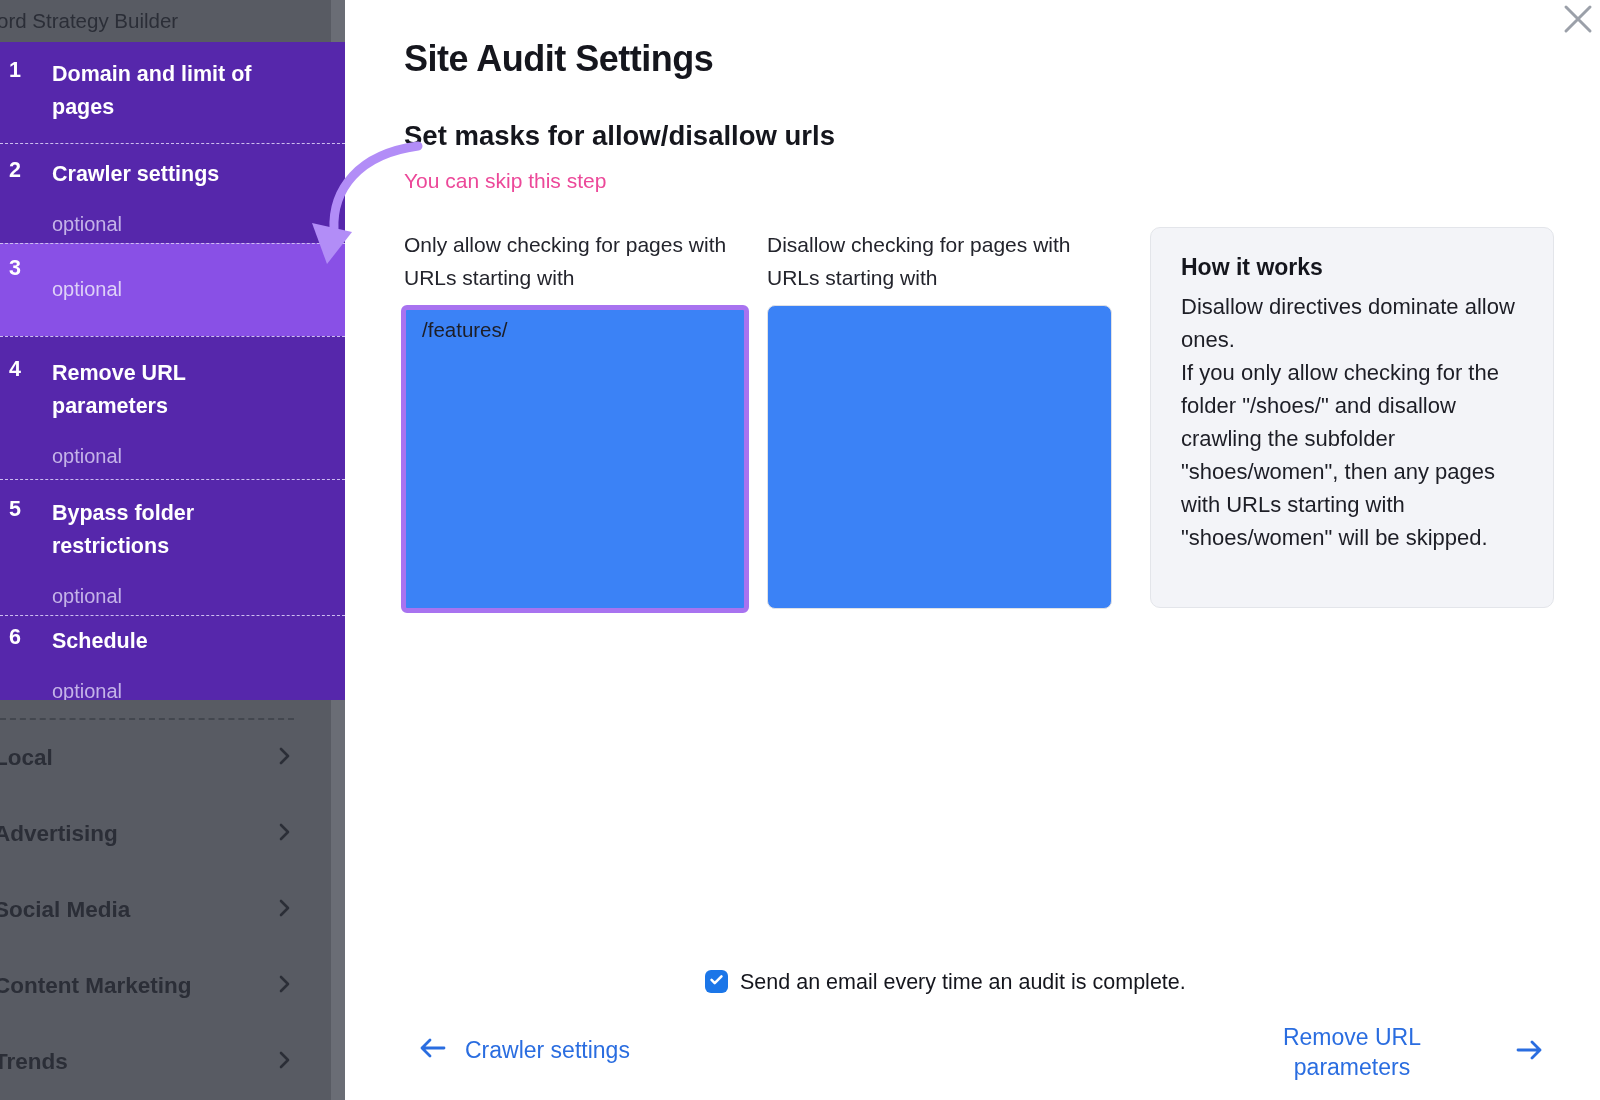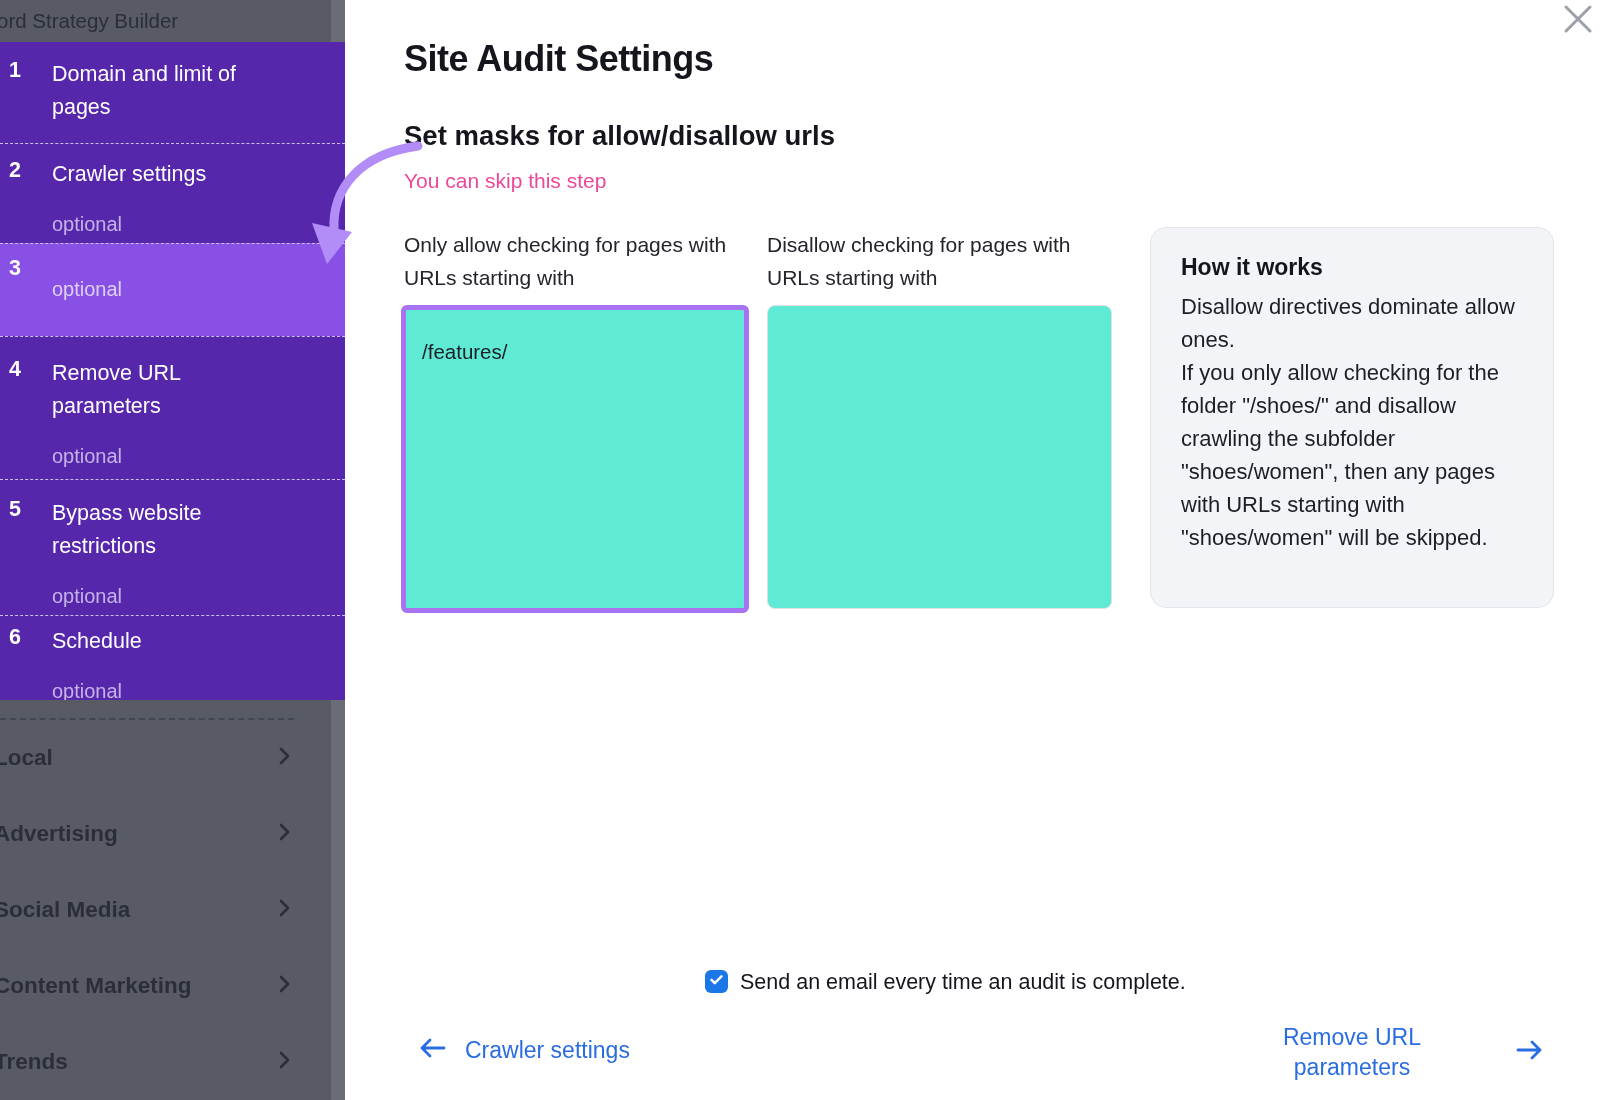--- a/index.html
+++ b/index.html
@@ -30,47 +30,47 @@
     position:absolute; left:0; top:42px; width:345px; height:658px;
     background:#5627ab; z-index:5; display:flex; flex-direction:column; overflow:hidden;
   }
   .step { position:relative; width:100%; flex:0 0 auto; }
   .step + .step { border-top:1px dashed #cdbdf0; }
   .step.active { background:#8950e6; }
   .step-num {
     position:absolute; left:9px; top:0; font-size:21.5px; font-weight:700; color:#fff;
   }
   .step-body { margin-left:52px; width:230px; }
-  .step-title { font-size:21.5px; font-weight:400; color:#fff; line-height:33px; }
+  .step-title { font-size:21.5px; font-weight:700; color:#fff; line-height:33px; }
   .step-opt { font-size:20px; color:#c4b3e8; line-height:27px; margin-top:20px; }
   .step.active .step-opt { color:#ded1f7; }
 
   
   .modal { position:absolute; left:345px; top:0; width:1255px; height:960px; background:#fff; z-index:5; }
   .modal-title { position:absolute; left:59px; top:38px; font-size:36px; font-weight:800; color:#15161d; letter-spacing:-0.5px; }
   .close-btn { position:absolute; left:1216px; top:2px; width:34px; height:34px; cursor:pointer; }
 
   .section-heading { position:absolute; left:59px; top:120px; font-size:27.5px; font-weight:800; color:#15161d; }
   .skip-note { position:absolute; left:59px; top:169px; font-size:21px; color:#ec4899; }
 
   .field-label { position:absolute; top:228px; width:345px; font-size:21px; line-height:33px; color:#23242c; }
   .field-label.allow { left:59px; }
   .field-label.disallow { left:422px; }
 
   textarea.mask-input {
     position:absolute; top:305px; resize:none; outline:none;
     font-family:"Liberation Sans","DejaVu Sans",sans-serif; font-size:20.5px; color:#1d1e26;
-    padding:30px 16px; background:#5eead4;
+    padding:8px 16px; background:#3b82f6;
   }
   .mask-allow { left:56px; width:348px; height:308px; border:5px solid #a873f0; border-radius:6px; }
   .mask-disallow { left:422px; width:345px; height:304px; border:1px solid #dfe1e6; border-radius:8px; }
 
   .how-box {
     position:absolute; left:805px; top:227px; width:404px; height:381px;
-    background:#f3f4f8; border:1px solid #e3e5ea; border-radius:16px;
+    background:#f3f4f8; border:1px solid #e3e5ea; border-radius:10px;
     padding:26px 30px 0 30px;
   }
   .how-title { font-size:23px; font-weight:800; color:#15161d; margin-bottom:9px; }
   .how-text { font-size:22px; line-height:33px; color:#1d1e26; }
 
   
   .email-row { position:absolute; left:360px; top:967px; display:flex; align-items:flex-start; }
   .checkbox {
     width:23px; height:23px; border-radius:6px; background:#1b76e8; margin-top:3px;
     display:flex; align-items:center; justify-content:center; cursor:pointer; flex:0 0 auto;
@@ -161,21 +161,21 @@
     <div class="step" style="height:143px; padding-top:20px;">
       <div class="step-num" style="top:20px;">4</div>
       <div class="step-body">
         <div class="step-title">Remove URL parameters</div>
         <div class="step-opt">optional</div>
       </div>
     </div>
     <div class="step" style="height:136px; padding-top:17px;">
       <div class="step-num" style="top:17px;">5</div>
       <div class="step-body">
-        <div class="step-title">Bypass website restrictions</div>
+        <div class="step-title">Bypass folder restrictions</div>
         <div class="step-opt">optional</div>
       </div>
     </div>
     <div class="step" style="height:85px; padding-top:9px;">
       <div class="step-num" style="top:9px;">6</div>
       <div class="step-body">
         <div class="step-title">Schedule</div>
         <div class="step-opt">optional</div>
       </div>
     </div>

